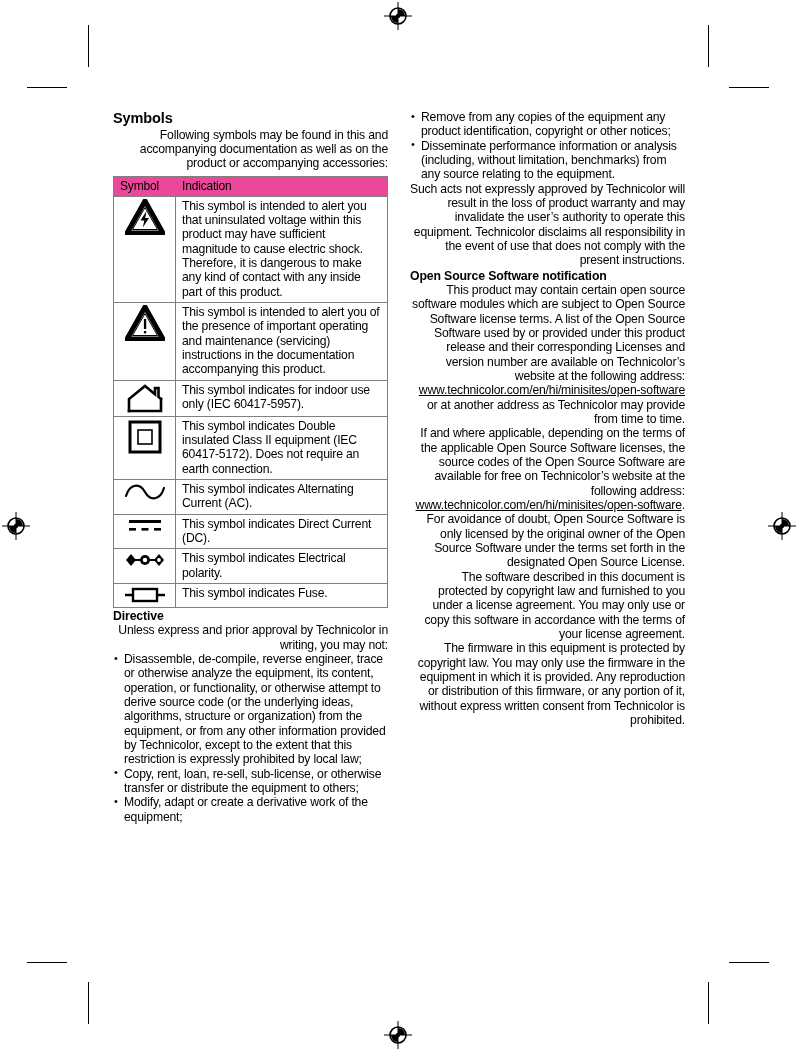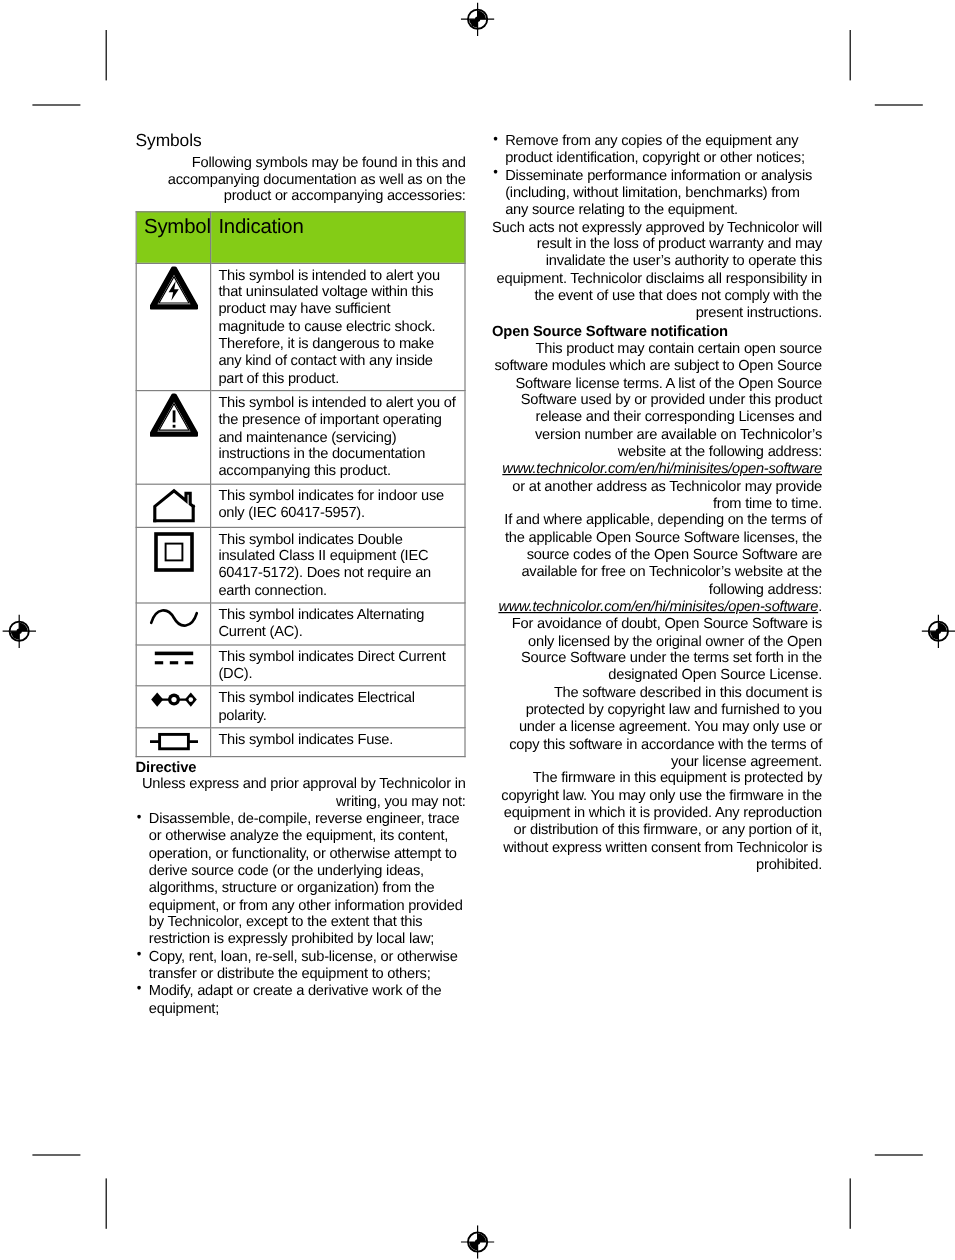--- a/index.html
+++ b/index.html
@@ -29,21 +29,21 @@
     left: 113px;
     top: 110px;
     width: 572px;
     display: flex;
     gap: 22px;
   }
   .col { width: 275px; }
 
   h2.sec-title {
     font-size: 14.5px;
-    font-weight: 400;
+    font-weight: 700;
     margin: 0 0 1px 0;
     line-height: 1.15;
     letter-spacing: -0.1px;
   }
   h3.sub-title {
     font-size: 12.3px;
     font-weight: 700;
     margin: 1px 0 0 0;
     line-height: 1.18;
     letter-spacing: -0.15px;
@@ -66,25 +66,25 @@
   table.symbols th, table.symbols td {
     border: 1px solid #808080;
     vertical-align: top;
     padding: 2px 5px 3px 6px;
     font-size: 12.2px;
     line-height: 1.175;
     letter-spacing: -0.18px;
     font-weight: 400;
   }
   table.symbols thead th {
-    background: #84cc16;
+    background: #ec4899;
     text-align: left;
     padding-top: 2px;
-    padding-bottom: 20px;
-    font-size: 17px;
+    padding-bottom: 3px;
+    font-size: 12px;
   }
   col.c-sym { width: 62px; }
   td.sym-cell {
     text-align: center;
     vertical-align: middle;
     padding: 4px 2px;
   }
   td.sym-cell svg { display: block; margin: 0 auto; }
 
   
@@ -103,21 +103,20 @@
   ul.bullets li::before {
     content: "\2022";
     position: absolute;
     left: 1px;
     top: -0.5px;
     font-size: 11px;
   }
 
   .link {
     text-decoration: underline;
-    font-style: italic;
   }
 </style>
 </head>
 <body>
 
 <div class="crop-mark crop-v" style="left:88px; top:25px;"></div>
 <div class="crop-mark crop-h" style="left:27px; top:87px;"></div>
 <div class="crop-mark crop-v" style="left:708px; top:25px;"></div>
 <div class="crop-mark crop-h" style="left:729px; top:87px;"></div>
 <div class="crop-mark crop-v" style="left:88px; top:982px;"></div>

